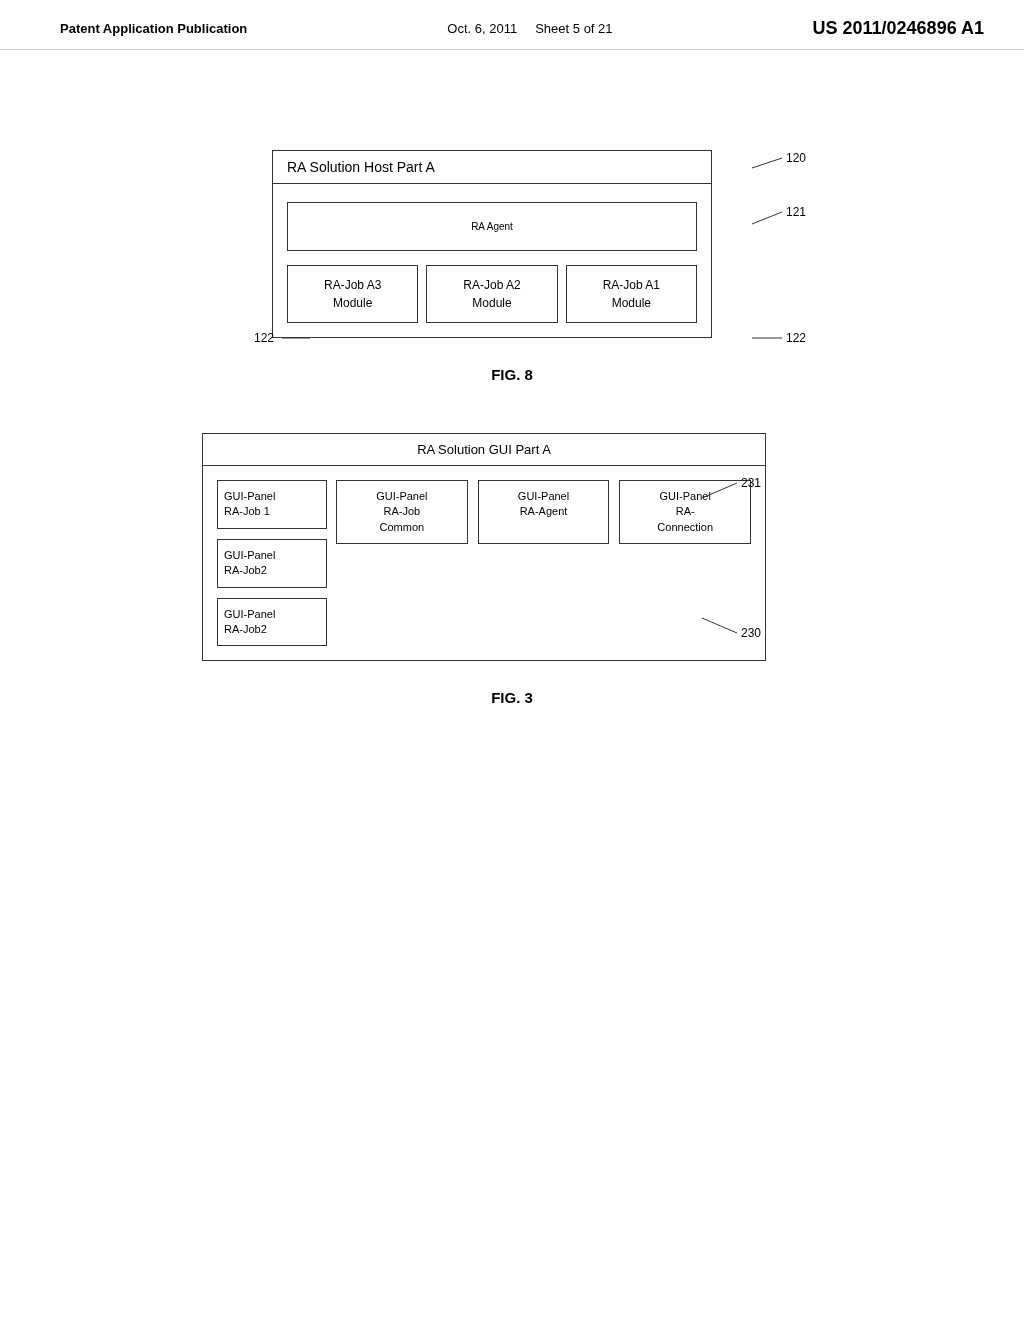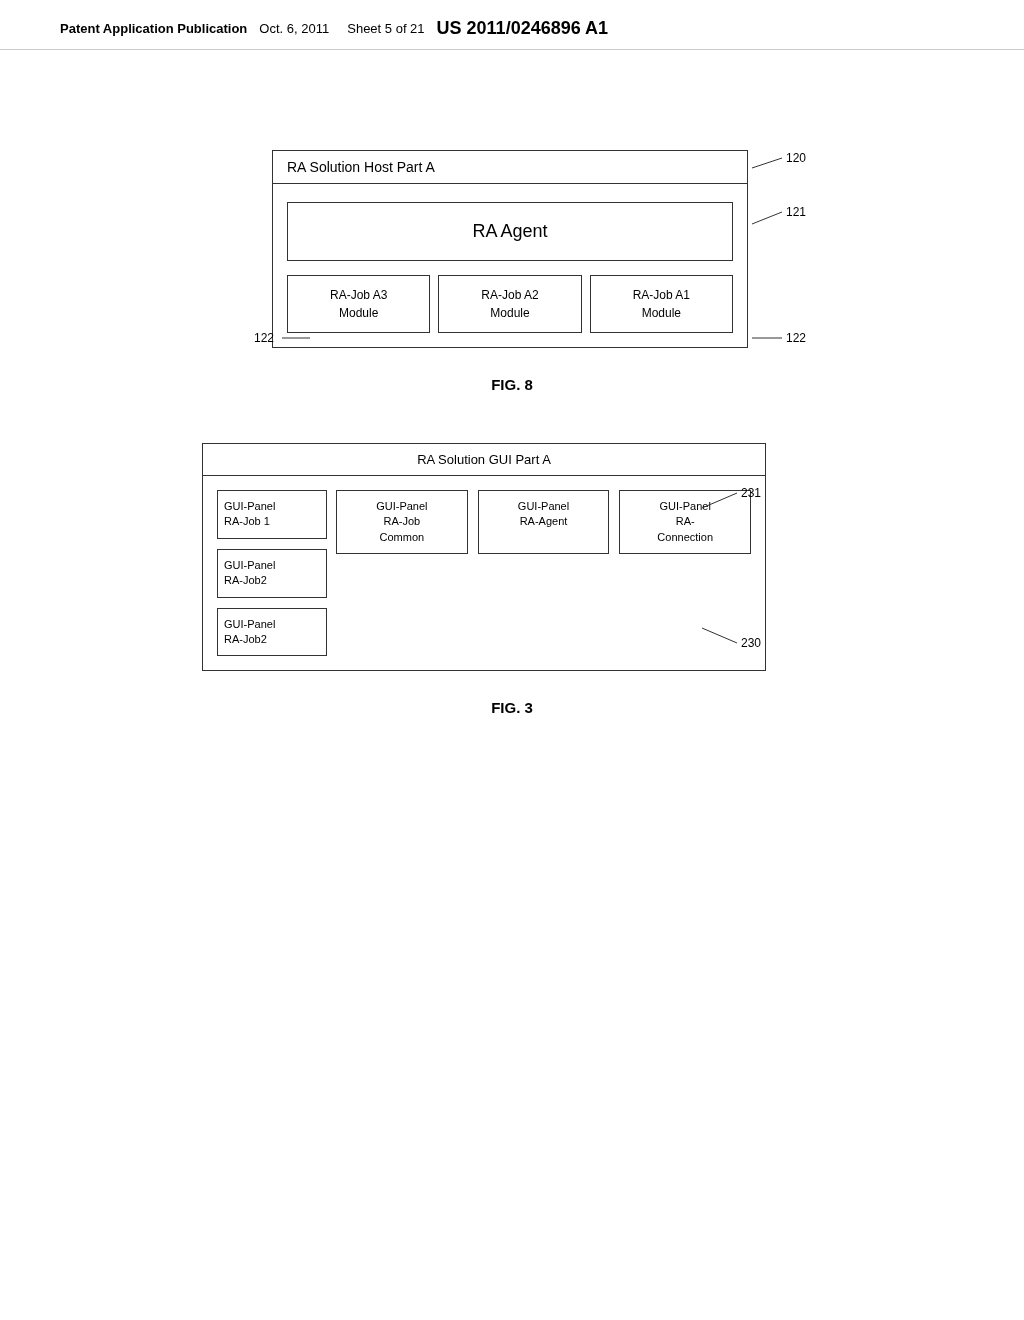--- a/index.html
+++ b/index.html
@@ -8,23 +8,23 @@
       height: 1320px;
       background: #fff;
       font-family: Arial, sans-serif;
       position: relative;
       overflow: hidden;
     }
 
     
     .header {
       display: flex;
-      justify-content: flex-start;
+      justify-content: space-between;
       align-items: center;
-      padding: 18px 60px 10px 60px;
+      padding: 18px 40px 10px 60px;
       border-bottom: 1px solid #ccc;
       gap: 12px;
     }
     .header-left {
       font-size: 13px;
       font-weight: bold;
     }
     .header-center {
       font-size: 13px;
       font-weight: normal;
@@ -45,40 +45,40 @@
       margin-top: 80px;
       position: relative;
       display: flex;
       flex-direction: column;
       align-items: center;
     }
 
     
     .outer-box-120 {
       border: 1.5px solid #333;
-      width: 476px;
+      width: 440px;
       padding: 0;
       position: relative;
       margin-left: 0;
     }
 
     
     .outer-box-header {
       border-bottom: 1.5px solid #333;
       padding: 8px 14px;
       font-size: 14px;
     }
 
     
     .inner-box-121 {
       border: 1.5px solid #333;
       margin: 18px 14px 8px 14px;
       padding: 18px 36px;
       text-align: center;
-      font-size: 18px;
+      font-size: 10px;
     }
 
     
     .job-modules-row {
       display: flex;
       flex-direction: row;
       gap: 8px;
       margin: 14px 14px 14px 14px;
     }
 

